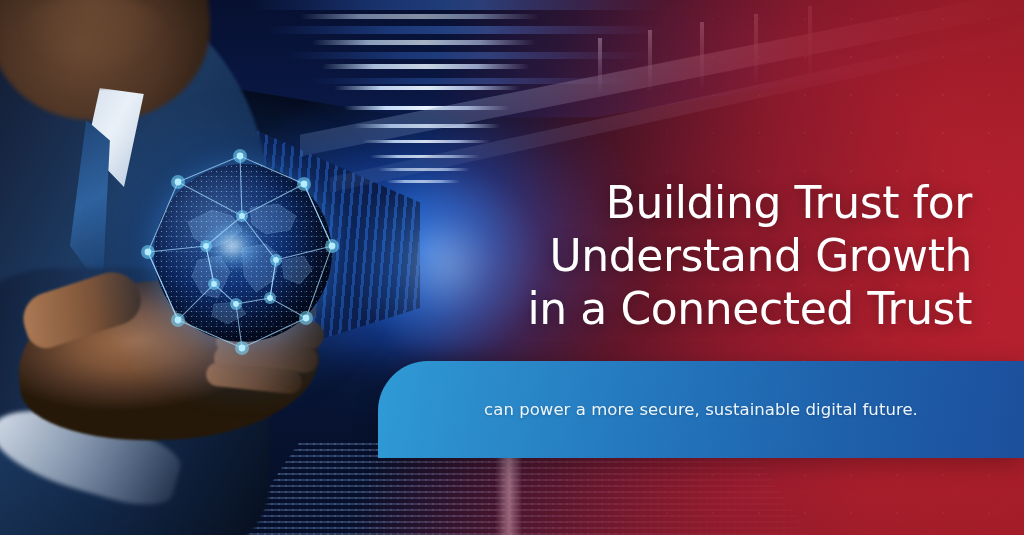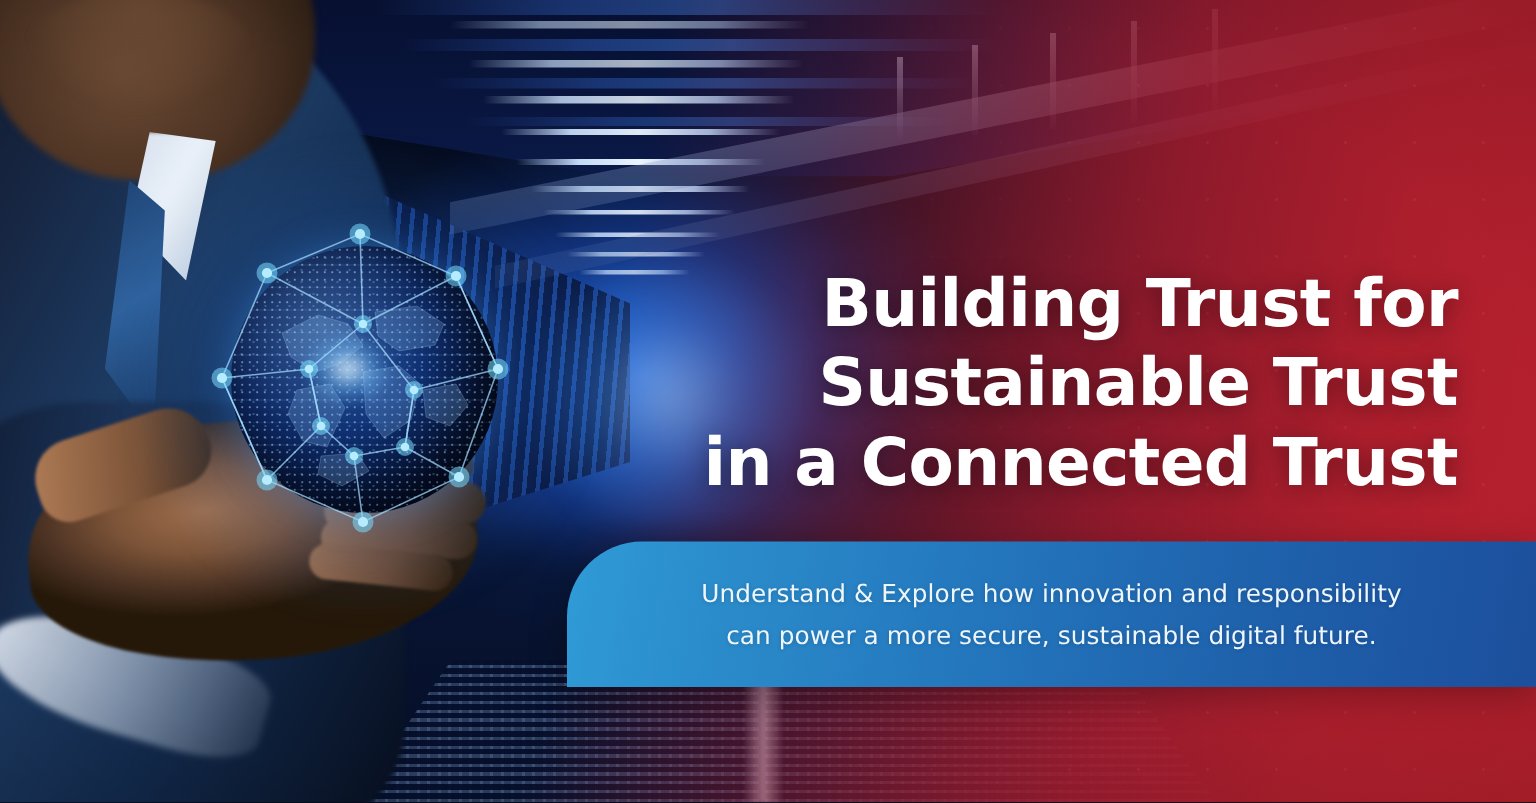--- a/index.html
+++ b/index.html
@@ -239,21 +239,21 @@
   }
   #vignette{
     background:radial-gradient(ellipse 120% 110% at 45% 50%, rgba(0,0,0,0) 45%, rgba(0,0,0,.38) 100%);
   }
 
   
   #headline{
     position:absolute; right:52px; top:176px; width:640px;
     text-align:right; color:#ffffff;
     font-family:"DejaVu Sans","Liberation Sans", sans-serif;
-    font-weight:bold;
+    font-weight:normal;
     font-size:44px; line-height:53px;
     letter-spacing:-.4px;
     text-shadow:0 2px 14px rgba(0,0,0,.36);
   }
   #headline .hl{ display:block; white-space:nowrap; }
 
   #subtitle-banner{
     position:absolute; left:378px; top:361px; width:646px; height:97px;
     border-radius:50px 0 0 0;
     background:linear-gradient(100deg,#2f9bd6 0%, #2b8ccb 16%, #2477bd 42%, #1f63ad 68%, #1d56a3 88%, #1c4f9c 100%);
@@ -400,24 +400,23 @@
     </svg>
   </div>
 
   <div class="layer" id="red-wash"></div>
   <div class="layer" id="red-top"></div>
   <div class="layer" id="speckle"></div>
   <div class="layer" id="vignette"></div>
 
   <div id="headline">
     <span class="hl">Building Trust for</span>
-    <span class="hl">Sustainable Trust</span>
+    <span class="hl">Understand Growth</span>
     <span class="hl">in a Connected Trust</span>
   </div>
 
   <div id="subtitle-banner">
     <div id="subtitle-text">
-      <span>Understand &amp; Explore how innovation and responsibility</span>
       <span>can power a more secure, sustainable digital future.</span>
     </div>
   </div>
 
 </div>
 
 </body></html>

